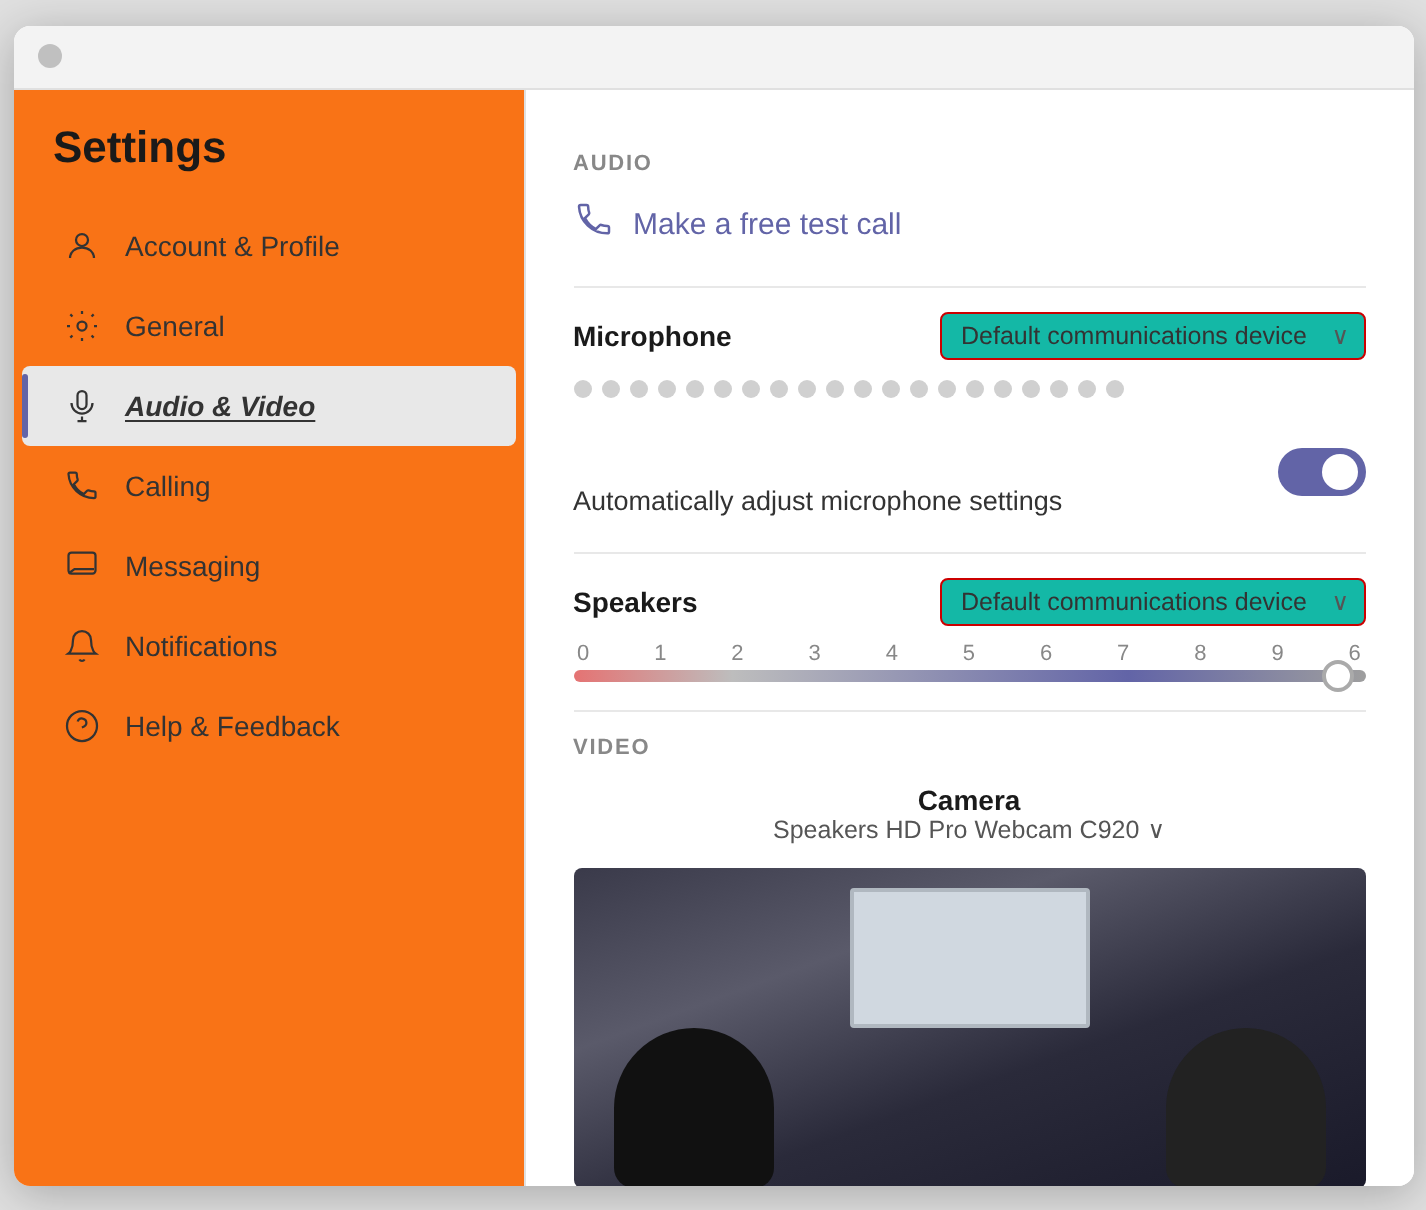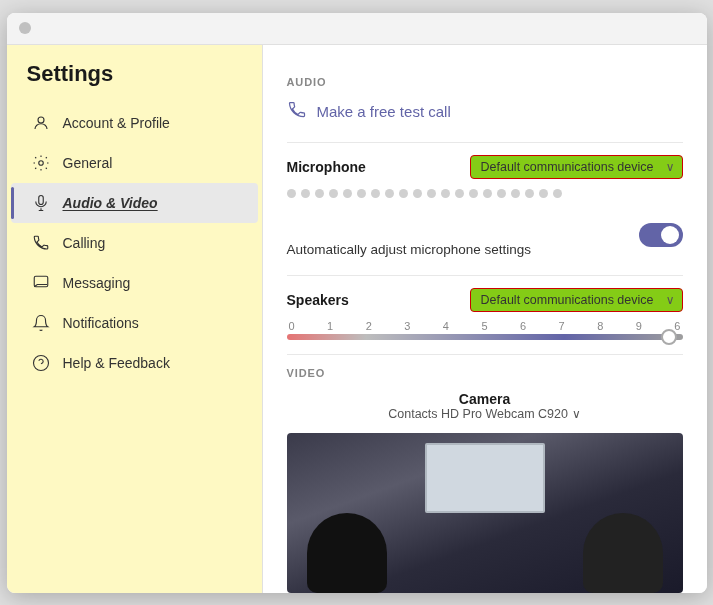--- a/index.html
+++ b/index.html
@@ -39,21 +39,21 @@
       cursor: pointer;
     }
     .content {
       display: flex;
       flex: 1;
       overflow: hidden;
     }
     
     .sidebar {
       width: 256px;
-      background: #fef9c3;
+      background: #f97316;
       border-right: 1px solid #e0e0e0;
       display: flex;
       flex-direction: column;
       padding: 16px 0 0 0;
       flex-shrink: 0;
     }
     .sidebar-title {
       font-size: 22px;
       font-weight: 600;
       padding: 0 20px 16px 20px;
@@ -148,21 +148,21 @@
       font-size: 14px;
       font-weight: 600;
       color: #1a1a1a;
     }
     .dropdown-select {
       border: 1.5px solid #c00;
       border-radius: 4px;
       padding: 4px 28px 4px 10px;
       font-size: 12.5px;
       color: #333;
-      background: #84cc16;
+      background: #14b8a6;
       appearance: none;
       -webkit-appearance: none;
       cursor: pointer;
       position: relative;
       min-width: 210px;
       outline: none;
       text-align: right;
     }
     .dropdown-wrapper {
       position: relative;
@@ -511,21 +511,21 @@
       </div>
 
 
       <div class="divider"></div>
 
       <div class="video-section-label">VIDEO</div>
 
       <div class="camera-row">
         <span class="camera-name">Camera</span>
         <div class="camera-model">
-          <span>Contacts HD Pro Webcam C920</span>
+          <span>Speakers HD Pro Webcam C920</span>
           <span style="font-size:12px;color:#555;">∨</span>
         </div>
       </div>
 
       <div class="camera-preview">
         <div class="whiteboard"></div>
         <div class="chair-left"></div>
         <div class="chair-right"></div>
       </div>
     </div>

